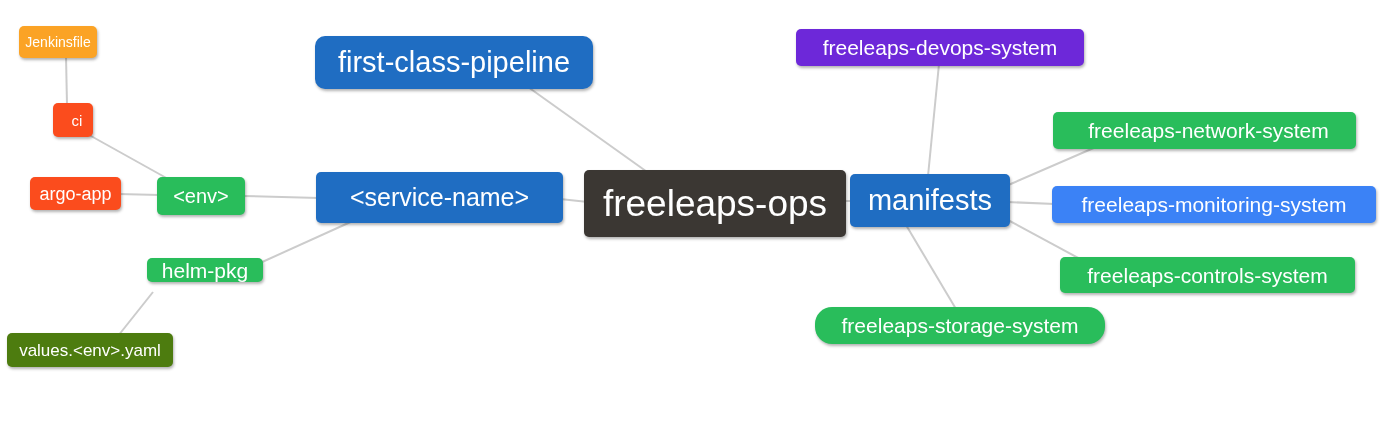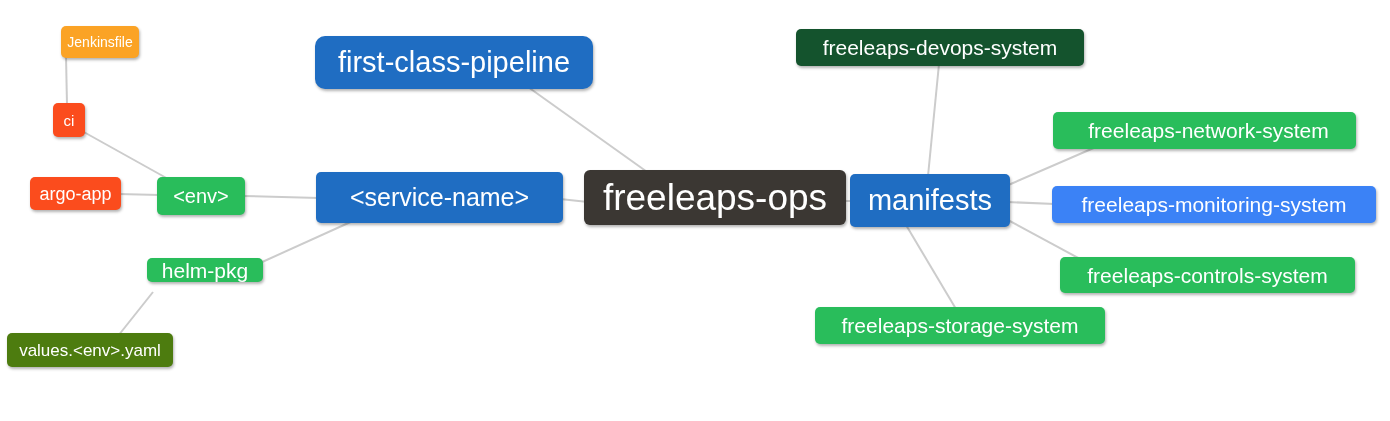--- a/index.html
+++ b/index.html
@@ -31,27 +31,27 @@
   }
   
   .n-jenkinsfile        { left:19px;   top:26px;  width:78px;  height:32px; font-size:14px; }
   .n-ci                 { left:53px;   top:103px; width:32px;  height:34px; font-size:15px; }
   .n-argo-app           { left:30px;   top:177px; width:91px;  height:33px; font-size:18px; }
   .n-env                { left:157px;  top:177px; width:88px;  height:38px; font-size:20px; }
   .n-helm-pkg           { left:147px;  top:258px; width:116px; height:24px; font-size:21px; }
   .n-values-env-yaml    { left:7px;    top:333px; width:166px; height:34px; font-size:17px; }
   .n-first-class-pipeline{ left:315px; top:36px;  width:278px; height:53px; font-size:29px;border-radius:10px; }
   .n-service-name       { left:316px;  top:172px; width:247px; height:51px; font-size:25px; }
-  .n-freeleaps-ops      { left:584px;  top:170px; width:262px; height:55px; font-size:37px;border-radius:6px; }
+  .n-freeleaps-ops      { left:584px;  top:170px; width:262px; height:67px; font-size:37px; }
   .n-manifests          { left:850px;  top:174px; width:160px; height:53px; font-size:29px; }
   .n-devops-system      { left:796px;  top:29px;  width:288px; height:37px; font-size:21px; }
   .n-network-system     { left:1053px; top:112px; width:295px; height:37px; font-size:21px;padding-left:8px; }
   .n-monitoring-system  { left:1052px; top:186px; width:324px; height:37px; font-size:21px; }
   .n-controls-system    { left:1060px; top:257px; width:295px; height:36px; font-size:21px; }
-  .n-storage-system     { left:815px;  top:307px; width:290px; height:37px; font-size:21px; }
+  .n-storage-system     { left:815px;  top:307px; width:290px; height:37px; font-size:21px;border-radius:17px; }
 </style>
 </head>
 <body>
 
 <div class="stage">
 
   <svg class="edges" viewBox="0 0 1390 421">
     <line class="edge" x1="66" y1="56" x2="67" y2="105" stroke="#cccccc"></line>
     <line class="edge" x1="82" y1="131" x2="170" y2="180" stroke="#cccccc"></line>
     <line class="edge" x1="118" y1="194" x2="160" y2="195" stroke="#cccccc"></line>
@@ -61,41 +61,41 @@
     <line class="edge" x1="560" y1="199" x2="588" y2="202" stroke="#cccccc"></line>
     <line class="edge" x1="528" y1="87" x2="650" y2="174" stroke="#cccccc"></line>
     <line class="edge" x1="842" y1="201" x2="854" y2="201" stroke="#cccccc"></line>
     <line class="edge" x1="928" y1="176" x2="939" y2="64" stroke="#cccccc"></line>
     <line class="edge" x1="1006" y1="186" x2="1096" y2="147" stroke="#cccccc"></line>
     <line class="edge" x1="1007" y1="202" x2="1055" y2="204" stroke="#cccccc"></line>
     <line class="edge" x1="1006" y1="219" x2="1082" y2="260" stroke="#cccccc"></line>
     <line class="edge" x1="906" y1="225" x2="956" y2="309" stroke="#cccccc"></line>
   </svg>
 
-  <div class="node n-jenkinsfile" style="background-color: rgb(251, 163, 37); margin-left: 42px;">Jenkinsfile</div>
+  <div class="node n-jenkinsfile" style="background-color: rgb(251, 163, 37);">Jenkinsfile</div>
 
-  <div class="node n-ci" style="background-color: rgb(251, 76, 29);">ci</div>
+  <div class="node n-ci" style="background-color: rgb(251, 76, 29); padding-left: 8px;">ci</div>
 
   <div class="node n-argo-app" style="background-color: rgb(251, 76, 29);">argo-app</div>
 
   <div class="node n-env" style="background-color: rgb(41, 189, 91);">&lt;env&gt;</div>
 
   <div class="node n-helm-pkg" style="background-color: rgb(41, 189, 91);">helm-pkg</div>
 
   <div class="node n-values-env-yaml" style="background-color: #4d7c0f;">values.&lt;env&gt;.yaml</div>
 
   <div class="node n-first-class-pipeline" style="background-color: rgb(31, 109, 194);">first-class-pipeline</div>
 
   <div class="node n-service-name" style="background-color: rgb(31, 109, 194);">&lt;service-name&gt;</div>
 
   <div class="node n-freeleaps-ops" style="background-color: rgb(59, 55, 51);">freeleaps-ops</div>
 
   <div class="node n-manifests" style="background-color: rgb(31, 109, 194); text-align: center;">manifests</div>
 
-  <div class="node n-devops-system" style="background-color: #14532d;">freeleaps-devops-system</div>
+  <div class="node n-devops-system" style="background-color: #6d28d9;">freeleaps-devops-system</div>
 
   <div class="node n-network-system" style="background-color: rgb(41, 189, 91);">freeleaps-network-system</div>
 
   <div class="node n-monitoring-system" style="background-color: #3b82f6;">freeleaps-monitoring-system</div>
 
   <div class="node n-controls-system" style="background-color: rgb(41, 189, 91); text-align: center;">freeleaps-controls-system</div>
 
   <div class="node n-storage-system" style="background-color: rgb(41, 189, 91);">freeleaps-storage-system</div>
 
 </div>

